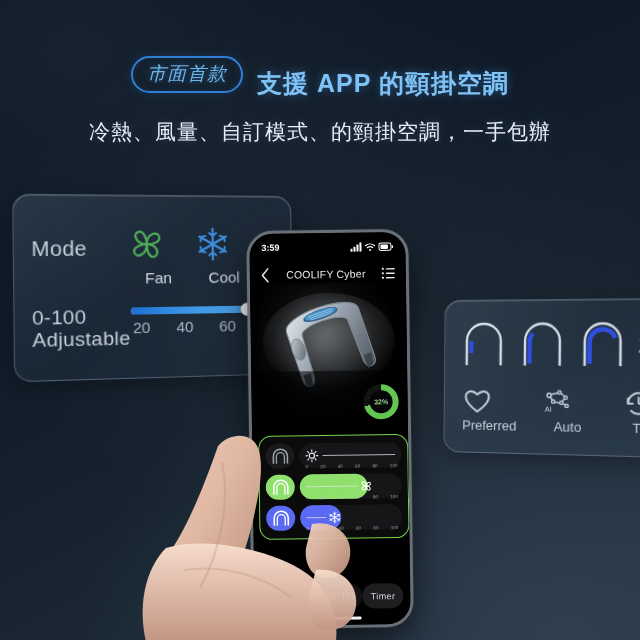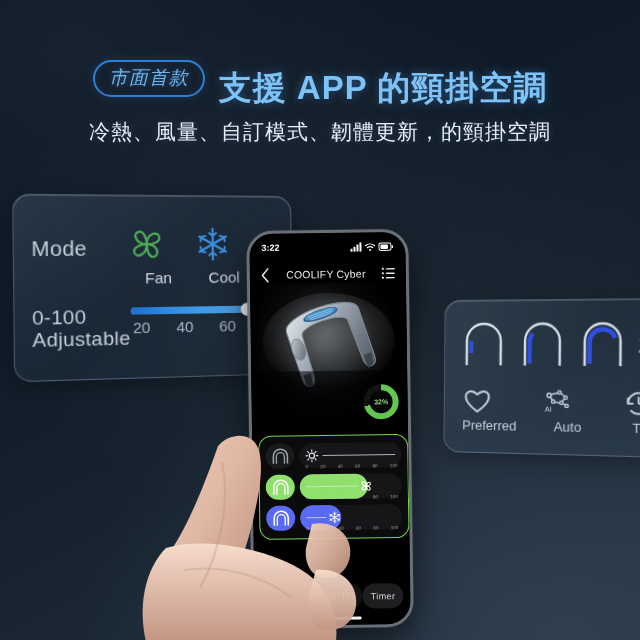--- a/index.html
+++ b/index.html
@@ -38,21 +38,21 @@
     padding: 6px 14px 8px;
     font-size: 19px;
     letter-spacing: 1px;
     line-height: 1;
     white-space: nowrap;
     text-shadow: 0 0 6px rgba(70,150,230,0.5);
     box-shadow: 0 0 10px rgba(40,110,190,0.25), inset 0 0 8px rgba(40,110,190,0.12);
     font-style: italic;
   }
   .headline {
-    font-size: 33px; font-weight: bold; letter-spacing: 1px;
+    font-size: 25px; font-weight: bold; letter-spacing: 1px;
     color: #7fc2f5; white-space: nowrap; line-height: 1;
     text-shadow: 0 0 10px rgba(70,150,230,0.45);
     margin-top: 19px;
   }
   .subhead {
     position: absolute; top: 118px; left: 0; width: 640px;
     text-align: center; font-size: 21px; color: #e8eef5; letter-spacing: 1px;
     text-shadow: 0 0 8px rgba(120,170,220,0.25);
   }
 
@@ -227,21 +227,21 @@
 <body>
 
 <div id="stage">
   <div id="vignette"></div>
 
   <div class="header">
     <div class="headline-row">
       <div class="badge">市面首款</div>
       <div class="headline">支援 APP 的頸掛空調</div>
     </div>
-    <div class="subhead">冷熱、風量、自訂模式、韌體更新，的頸掛空調</div>
+    <div class="subhead">冷熱、風量、自訂模式、的頸掛空調，一手包辦</div>
   </div>
 
   <div class="glass" id="panel-left">
     <div class="p-label mode-label">Mode</div>
 
     <div class="mode-item" id="mode-fan">
       <svg width="40" height="38" viewBox="0 0 40 38">
         <g fill="none" stroke="#4fae58" stroke-width="2.1" stroke-linejoin="round">
           <path d="M20 19 C20 8, 31 6, 32 12 C33 17, 26 19, 20 19 Z"></path>
           <path d="M20 19 C30 19, 33 29, 27 31 C22 32.5, 20 25, 20 19 Z"></path>
@@ -344,21 +344,21 @@
         <div class="fn-cap">Timer</div>
       </div>
     </div>
   </div>
 
   <div id="phone">
     <div id="screen">
       <div id="notch"></div>
 
       <div class="statusbar">
-        <div>3:22</div>
+        <div>3:59</div>
         <div class="sb-icons">
           <svg width="11" height="9" viewBox="0 0 11 9">
             <rect x="0" y="6" width="2" height="3" fill="#fff"></rect>
               <rect x="3" y="4" width="2" height="5" fill="#fff"></rect>
             <rect x="6" y="2" width="2" height="7" fill="#fff"></rect>
               <rect x="9" y="0" width="2" height="9" fill="#fff"></rect>
           </svg>
           <svg width="11" height="9" viewBox="0 0 11 9">
             <g fill="none" stroke="#fff" stroke-width="1.2" stroke-linecap="round">
               <path d="M1 3.2 A7 7 0 0 1 10 3.2"></path>

